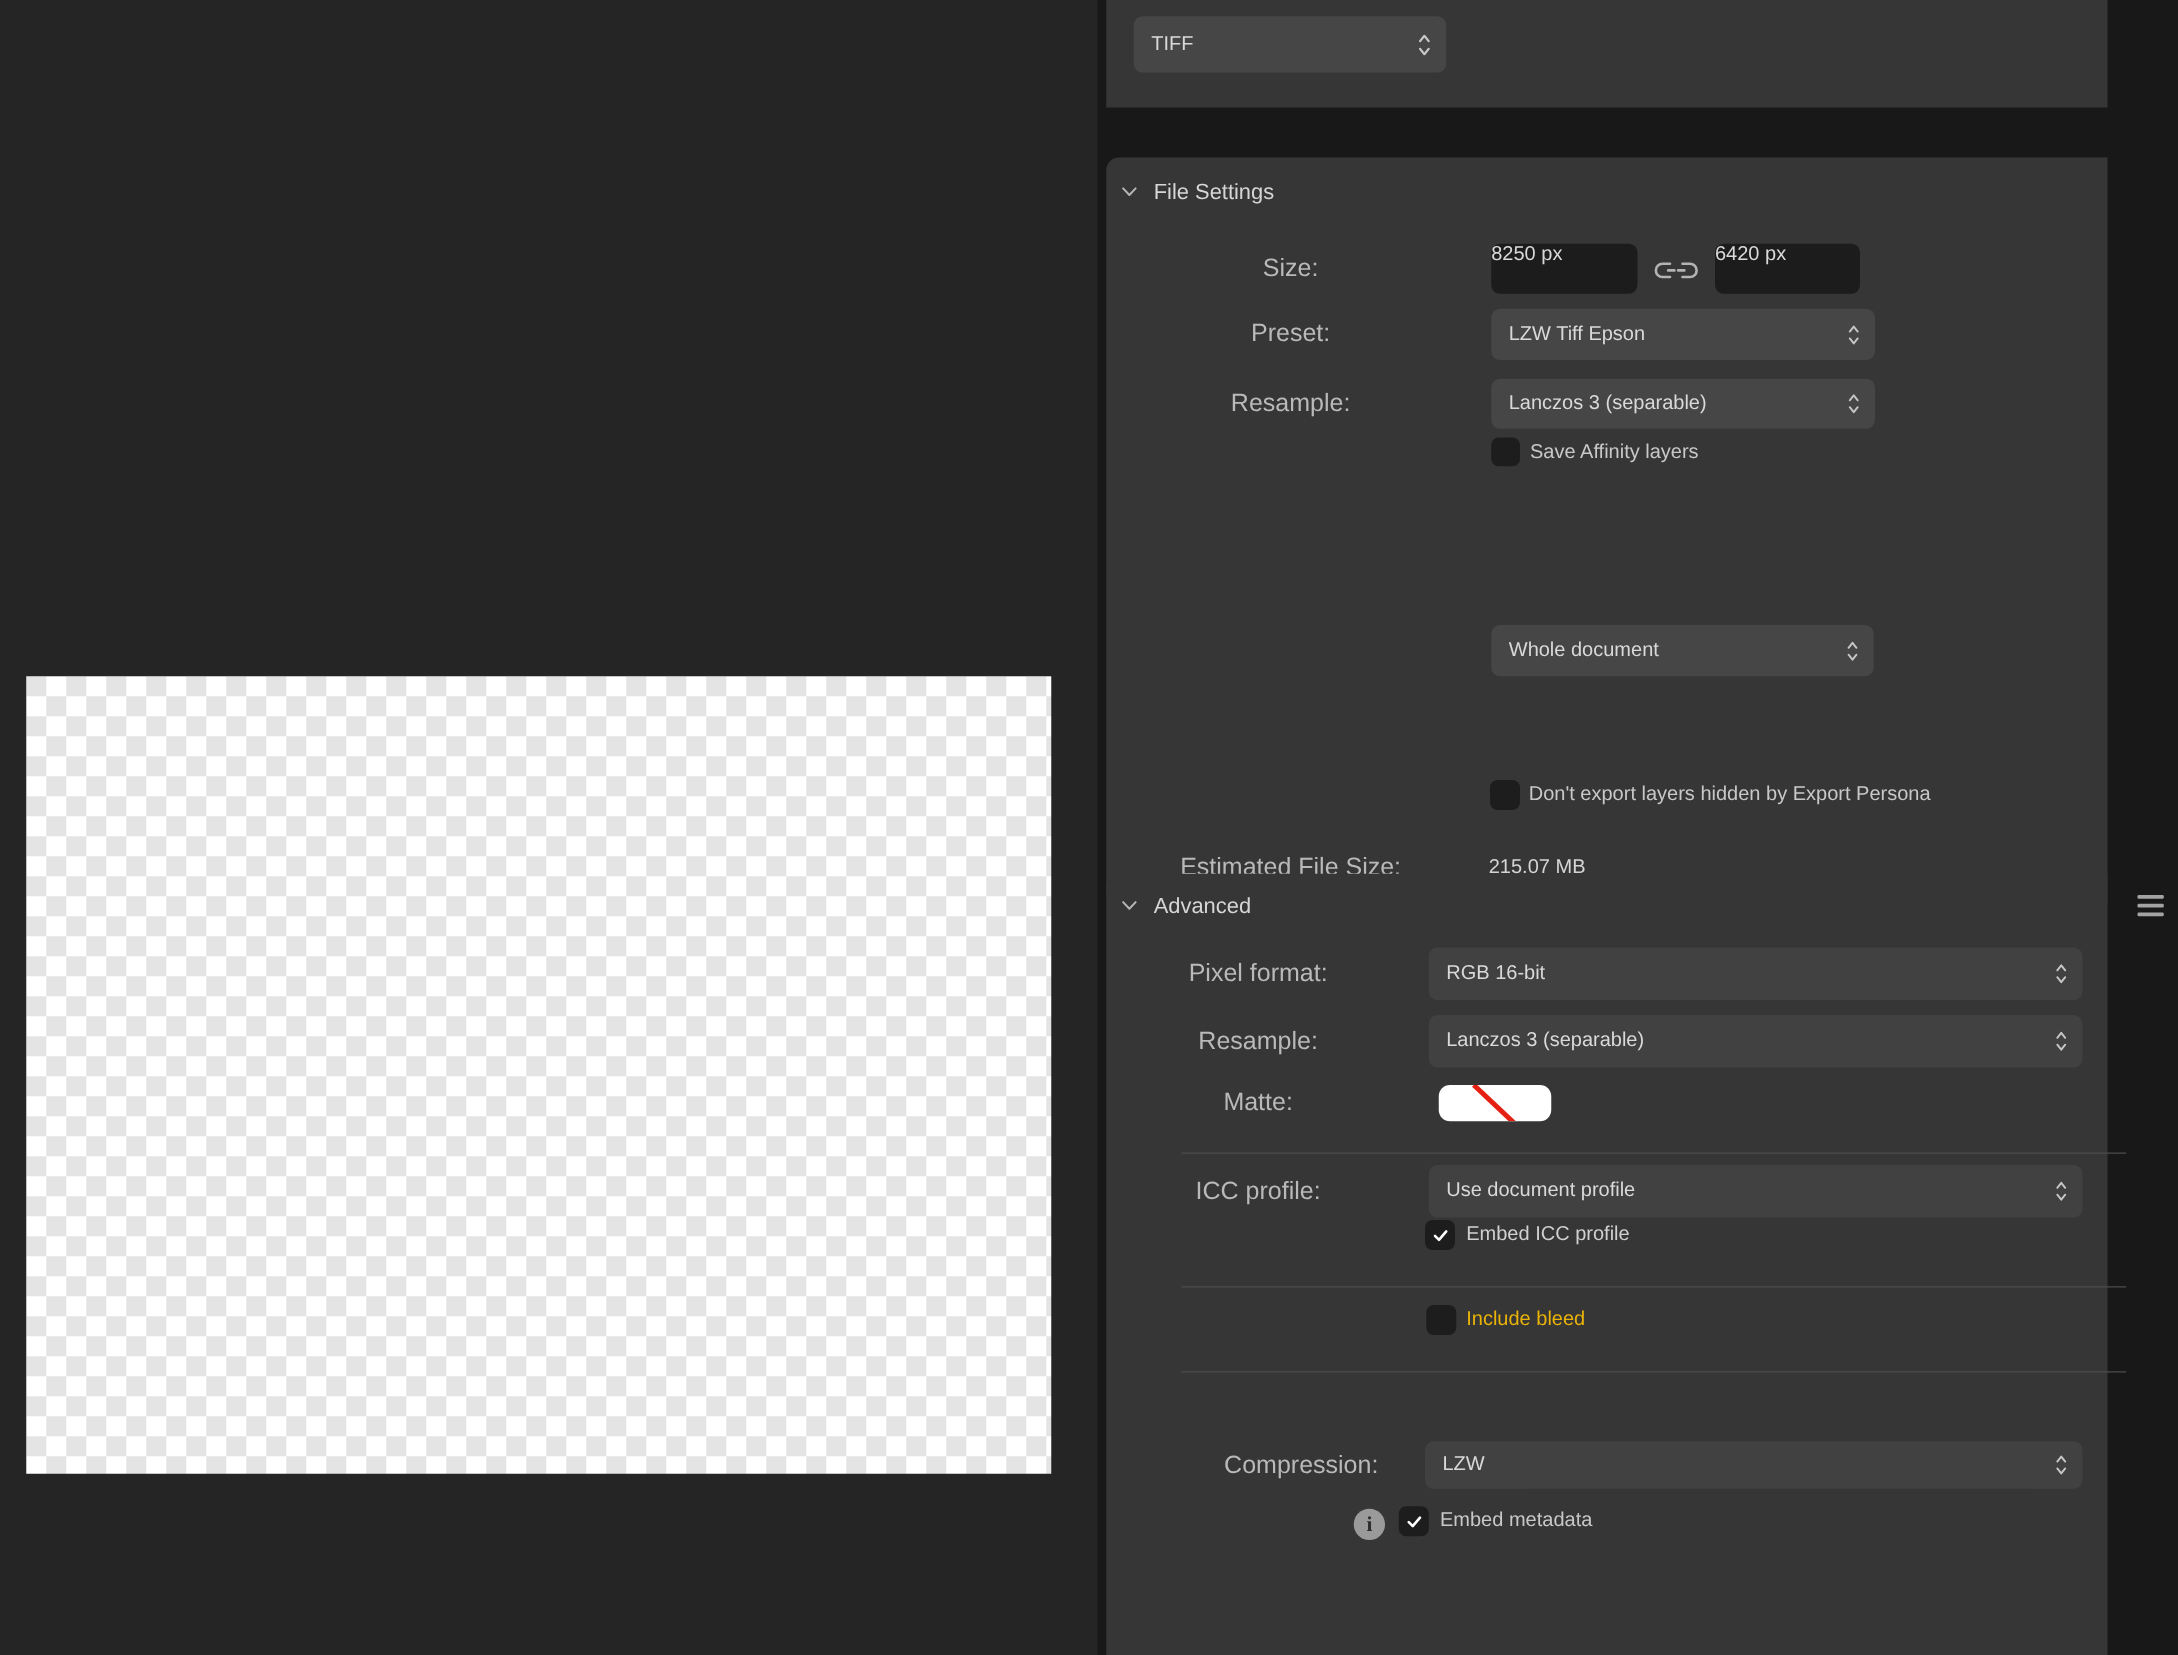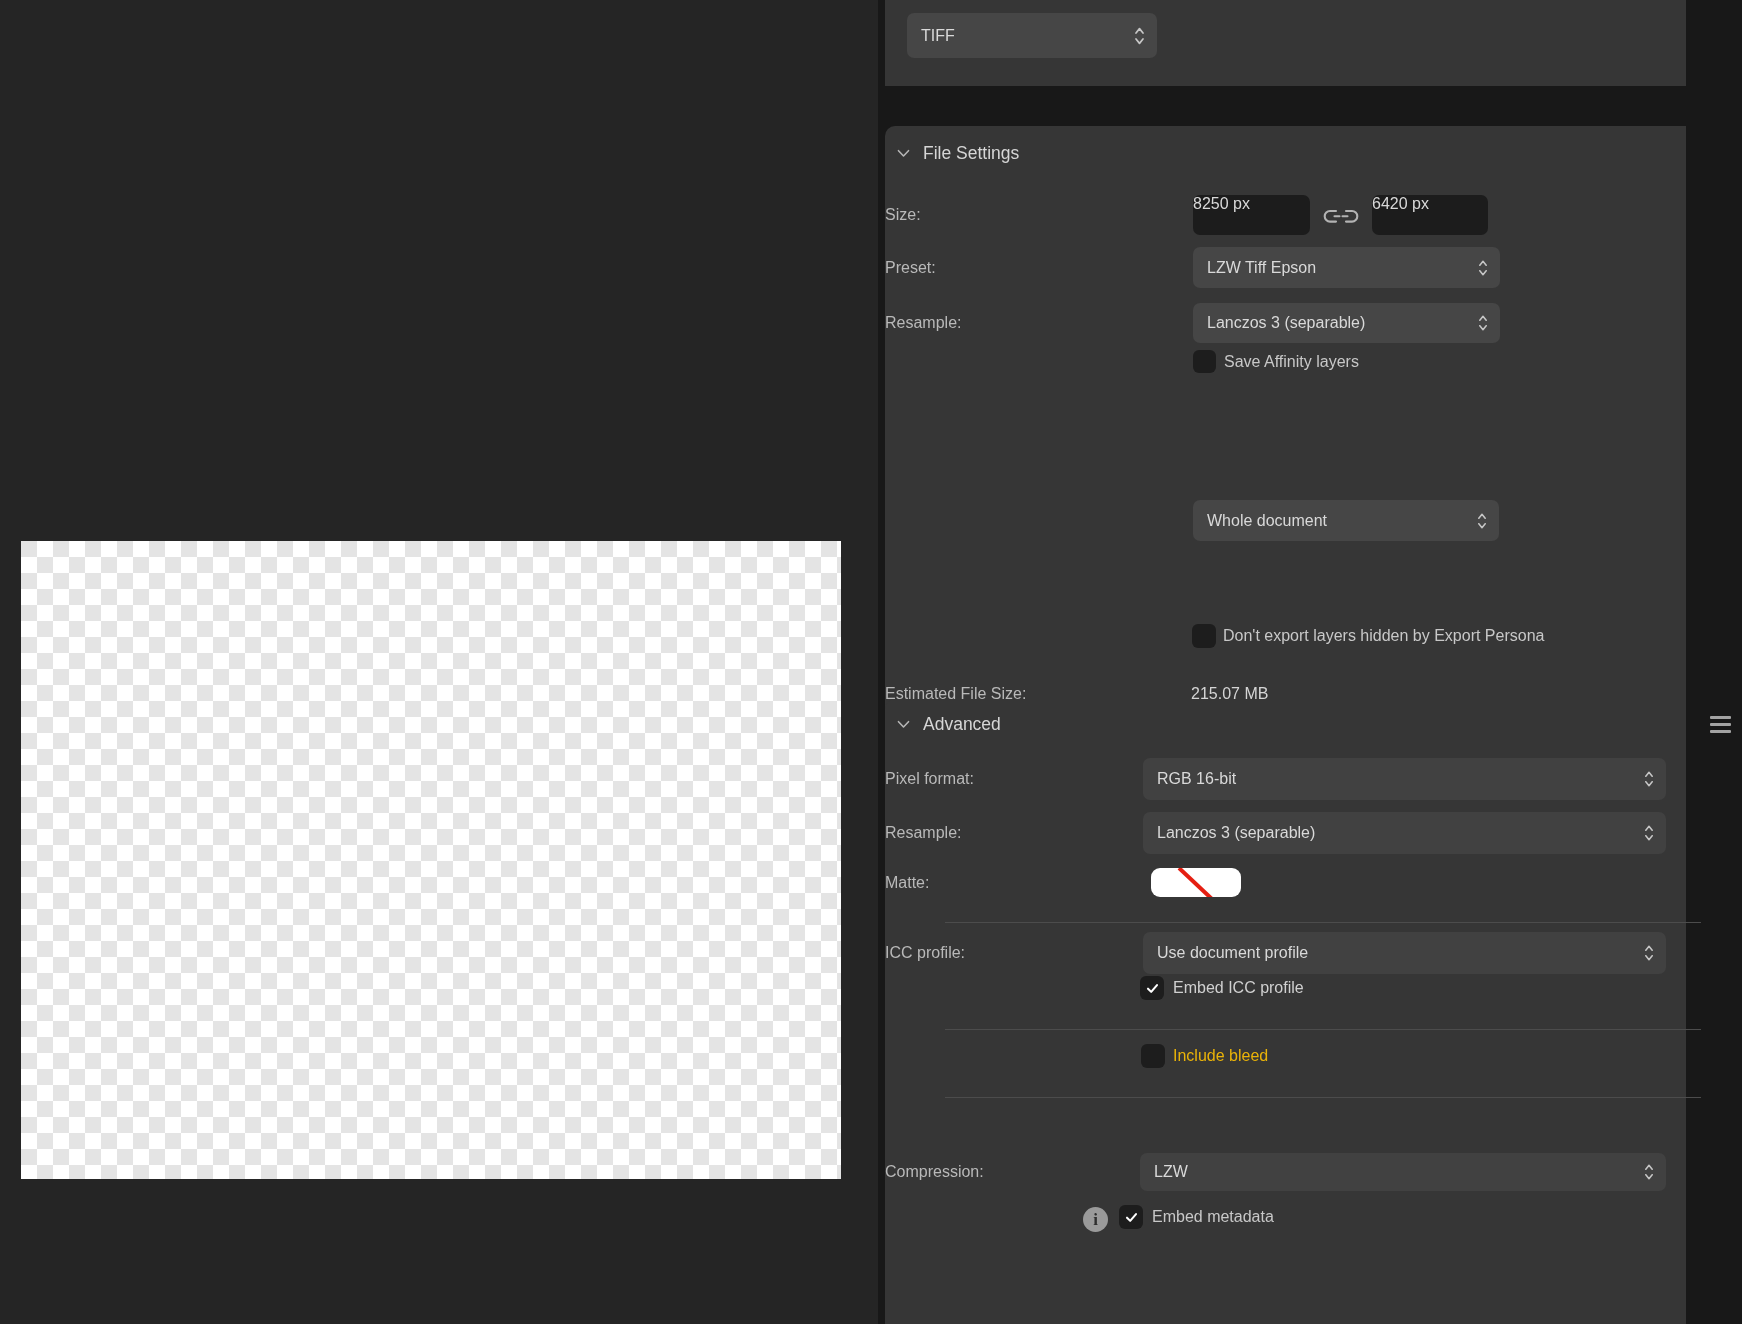--- a/index.html
+++ b/index.html
@@ -35,21 +35,21 @@
   }
   .dd.advdd{background:#414141;}
   .dd .spin{margin-left:auto;flex:none;}
 
   .field{
     position:absolute;background:#1c1c1c;border-radius:7px;
     display:flex;box-sizing:border-box;
     padding-left:0;color:#d9d9d9;font-size:16px;white-space:nowrap;
   }
 
-  .flabel{position:absolute;color:#b9b9b9;font-size:16px;text-align:left;white-space:nowrap;}
+  .flabel{position:absolute;color:#b9b9b9;font-size:20px;text-align:center;white-space:nowrap;}
   .cblabel{position:absolute;color:#c8c8c8;font-size:16px;white-space:nowrap;}
   .cblabel.dim{color:#eab308;}
   .value-text{position:absolute;color:#d5d5d5;font-size:16px;white-space:nowrap;}
 
   .cb{
     position:absolute;width:24px;height:24px;background:#1d1d1d;border-radius:6px;
     display:flex;align-items:center;justify-content:center;box-sizing:border-box;
   }
   .cb svg{display:none;}
   .cb.checked svg{display:block;}
@@ -204,21 +204,21 @@
 
       <div class="divider" style="left:60px;top:330px;width:756px;"></div>
 
       <div class="cb" style="left:256px;top:345px;">
         
       </div>
       <div class="cblabel dim" style="left:288px;top:345px;line-height:24px;">Include bleed</div>
 
       <div class="divider" style="left:60px;top:398px;width:756px;"></div>
 
-      <div class="flabel" style="left:0;top:454px;width:238px;line-height:38px;">Compression:</div>
+      <div class="flabel" style="left:0;top:454px;width:238px;line-height:38px;padding-left:37px;">Compression:</div>
       <div class="dd advdd" style="left:255px;top:454px;width:526px;height:38px;">
         <span>LZW</span>
         <svg class="spin" width="10" height="20" viewBox="0 0 11 22">
             <path d="M2 8 L5.5 3.6 L9 8 M2 14 L5.5 18.4 L9 14" fill="none" stroke="#c6c6c6" stroke-width="1.7" stroke-linecap="round" stroke-linejoin="round"></path>
           </svg>
       </div>
 
       <div class="info">
           <span>i</span>
         </div>

